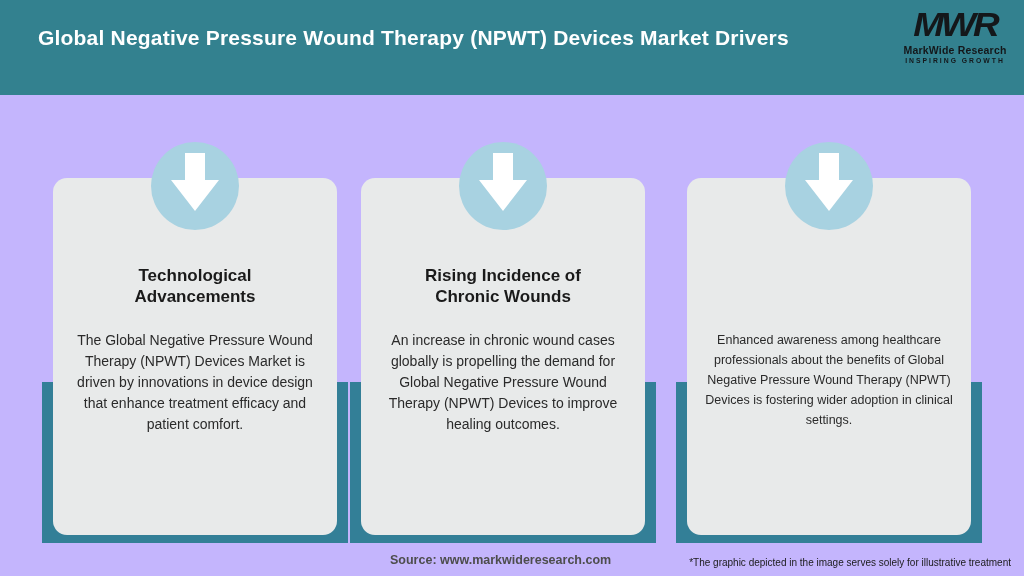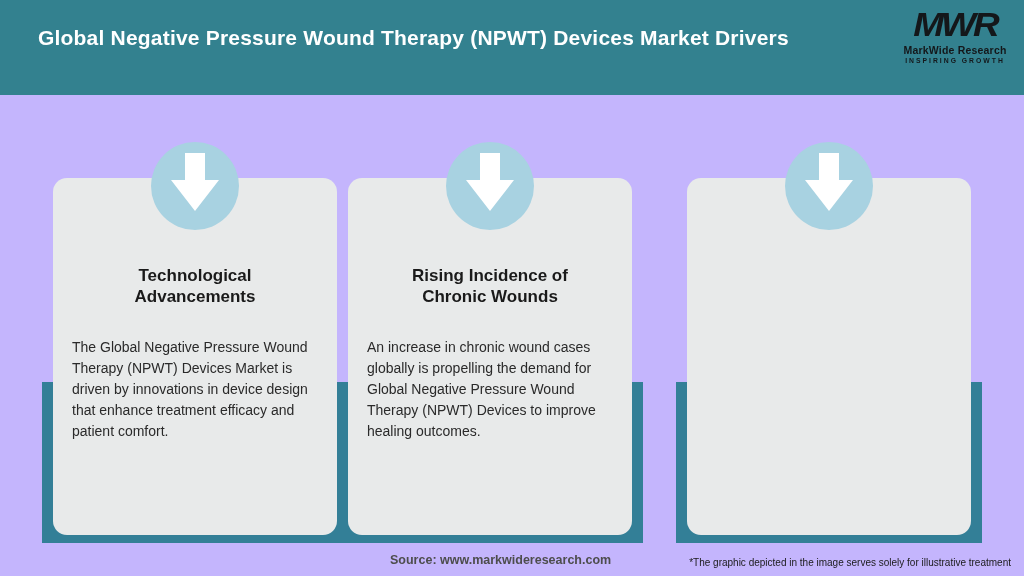--- a/index.html
+++ b/index.html
@@ -43,21 +43,21 @@
     margin-top:2px;
     font-size:6.8px;font-weight:700;
     letter-spacing:2px;
   }
   
   .col{
     position:absolute;top:142px;
     width:306px;height:402px;
   }
   .col.c1{left:42px;}
-  .col.c2{left:337px;}
+  .col.c2{left:350px;}
   .col.c3{left:676px;}
   .tray{
     position:absolute;left:0;top:240px;
     width:306px;height:161px;
     background:var(--tray,#337F97);
   }
   .card{
     position:absolute;left:11px;top:36px;
     width:284px;height:357px;
     background:var(--card_bg,#E8EAEA);
@@ -65,23 +65,24 @@
   }
   .card h2{
     position:absolute;left:0;right:0;top:72px;
     margin:15px;padding:0 26px;
     text-align:center;
     font-size:17px;font-weight:700;line-height:1.25;
     color:#1A1A1A;
   }
   .card p{
     position:absolute;left:0;right:0;top:152px;
-    margin:7px;padding:0 12px;
+    margin:0;padding:0 12px;
     font-size:14px;line-height:21px;
     color:#2A2A2A;
+    text-align:center;
   }
   .col.c3 .card p{font-size:12.5px;line-height:20px;padding:0 10px;}
   .circle{
     position:absolute;left:109px;top:0;
     width:88px;height:88px;border-radius:50%;
     background:var(--circle,#A8D2E1);
   }
   .circle svg{position:absolute;left:0;top:0;}
   
   .source{
@@ -131,20 +132,21 @@
     <div class="circle">
       <svg width="88" height="88" viewBox="0 0 88 88" aria-hidden="true">
         <polygon points="34,11 54,11 54,38 68,38 44,69 20,38 34,38" fill="#ffffff"></polygon>
       </svg>
     </div>
   </div>
 
   <div class="col c3">
     <div class="tray"></div>
     <div class="card">
+      <p>Enhanced awareness among healthcare professionals about the benefits of Global Negative Pressure Wound Therapy (NPWT) Devices is fostering wider adoption in clinical settings.</p>
     </div>
     <div class="circle">
       <svg width="88" height="88" viewBox="0 0 88 88" aria-hidden="true">
         <polygon points="34,11 54,11 54,38 68,38 44,69 20,38 34,38" fill="#ffffff"></polygon>
       </svg>
     </div>
   </div>
 
   <div class="source">Source: www.markwideresearch.com</div>
   <div class="disclaimer">*The graphic depicted in the image serves solely for illustrative treatment</div>

